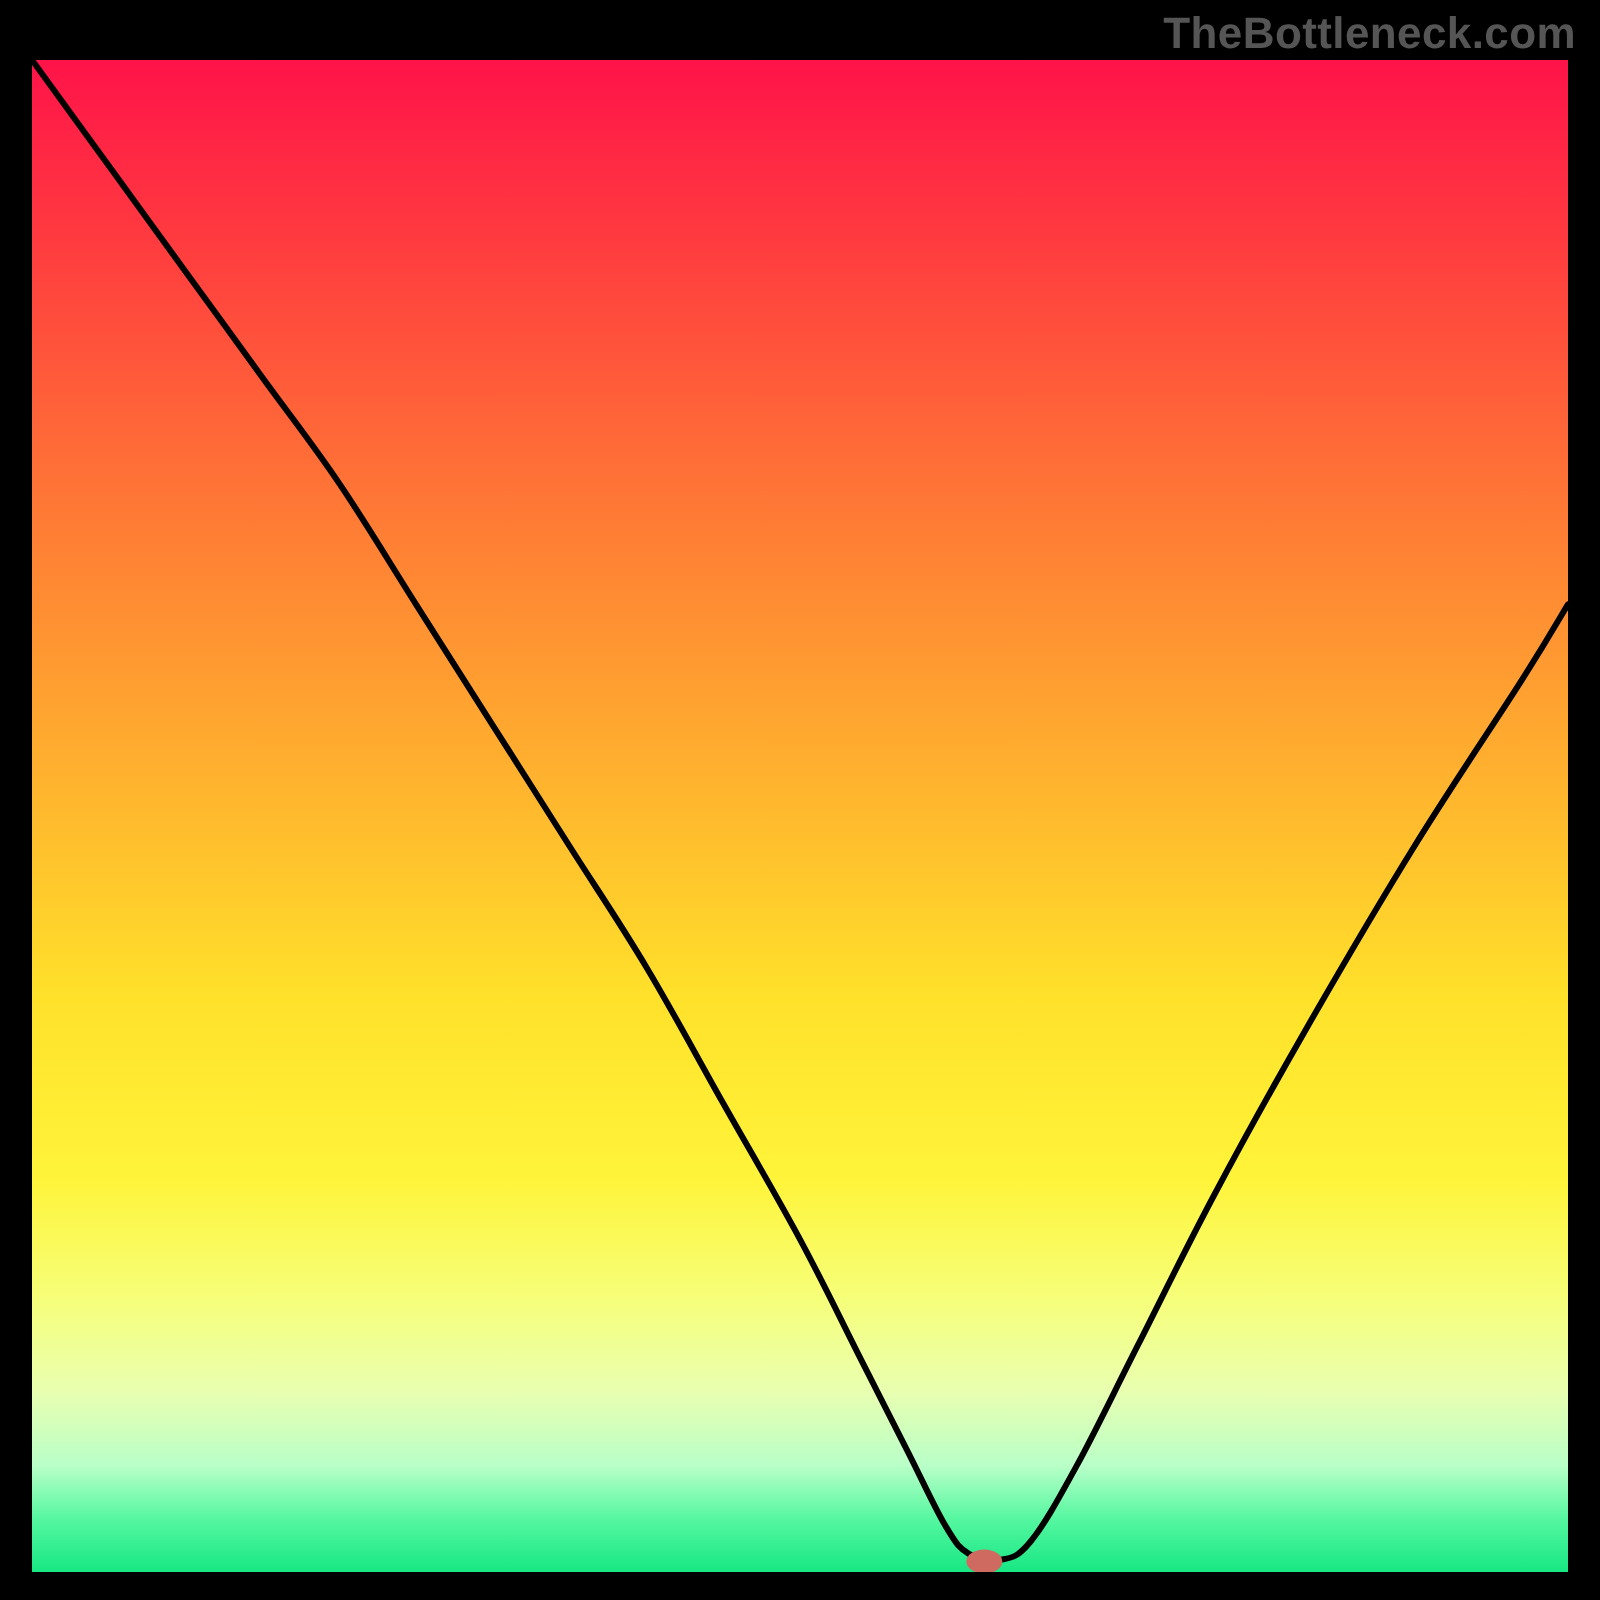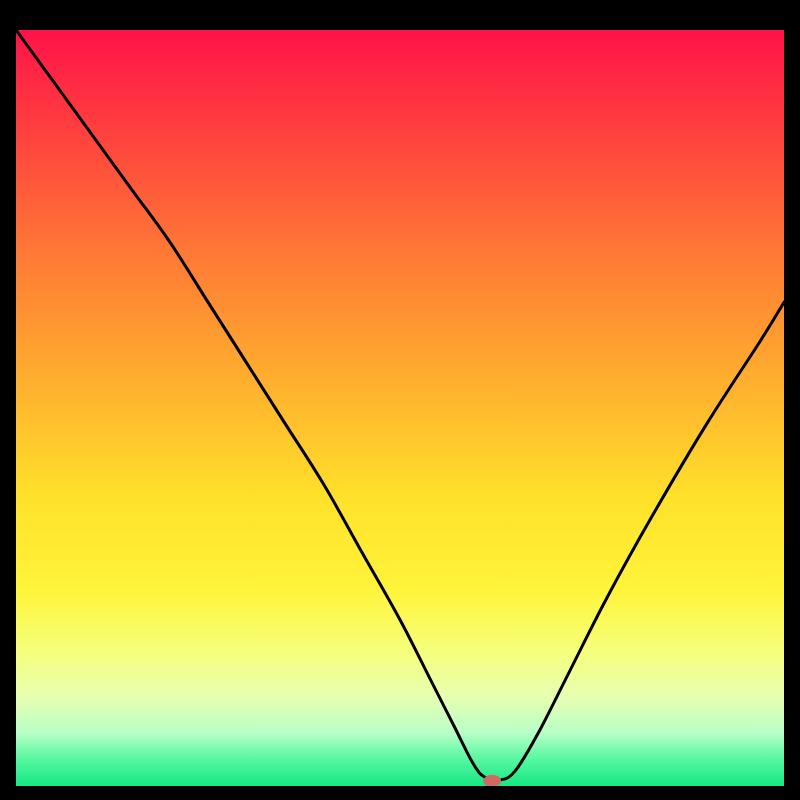--- a/index.html
+++ b/index.html
@@ -45,20 +45,21 @@
   }
   svg {
     display: block;
   }
 </style>
 </head>
 <body>
 
 <div class="frame">
 
+  <div class="watermark">TheBottleneck.com</div>
 
   <div class="plot-outer">
     <svg class="plot-inner" viewBox="0 0 768 756" width="768" height="756">
       <defs>
         <linearGradient id="bg-grad" x1="0" y1="0" x2="0" y2="1">
             <stop offset="0.00%" stop-color="#ff1349"></stop>
             <stop offset="12.00%" stop-color="#ff3b3f"></stop>
             <stop offset="30.00%" stop-color="#ff7a35"></stop>
             <stop offset="48.00%" stop-color="#ffb42e"></stop>
             <stop offset="62.00%" stop-color="#ffe12a"></stop>

